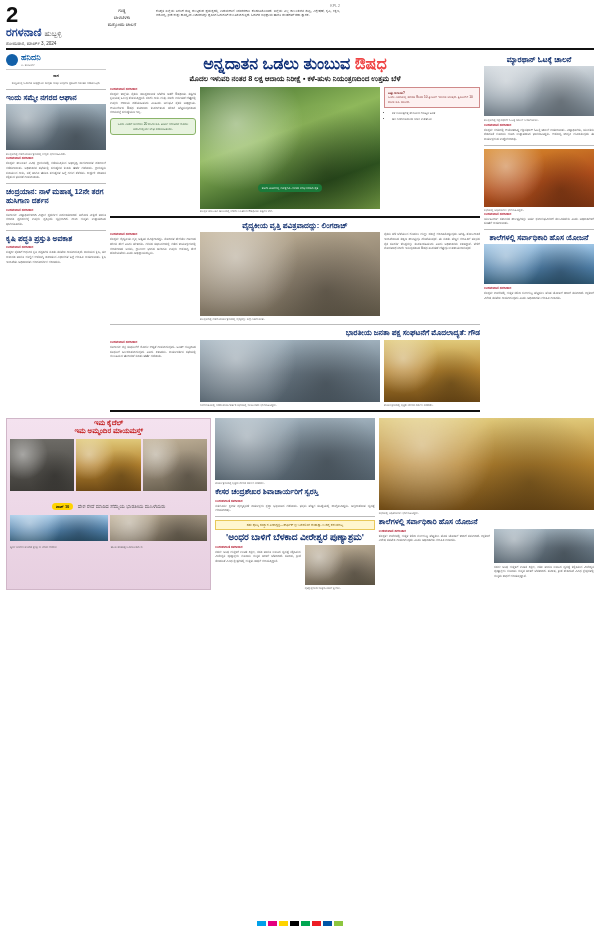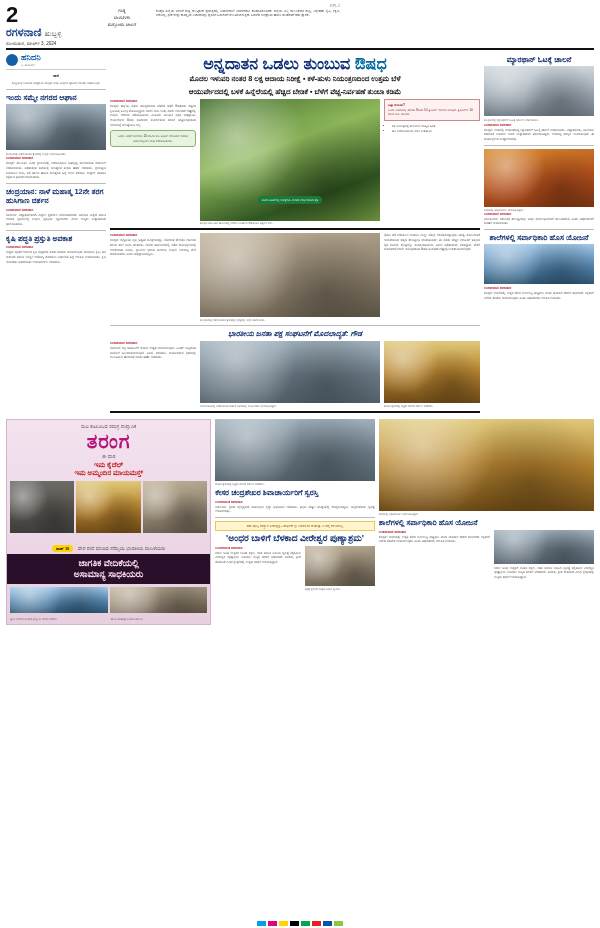--- a/index.html
+++ b/index.html
@@ -61,21 +61,21 @@
   
   .brandbox { display:flex; align-items:center; gap:3px; border-bottom:1px solid #ccc; padding-bottom:2px; }
   .brand-circle { width:12px;height:12px;border-radius:50%;background:#1360a8; flex:0 0 auto;}
   .brand-name { font-size:8px;font-weight:bold;color:#1360a8; }
   .brand-sub { font-size:3.2px;color:#555; }
   .lc-side { font-size:3.2px; color:#444; line-height:1.5; text-align:center; }
   .lc-side .h { font-weight:bold; color:#111; font-size:4px; margin-bottom:2px;}
 
   
   .lead-title { font-size:16px; font-weight:bold; color:#0e2f78; line-height:1.15; text-align:center; margin:2px 0 1px; }
-  .lead-title .accent { color:#0369a1; }
+  .lead-title .accent { color:#ef4444; }
   .lead-sub { font-size:7.2px; font-weight:bold; color:#111; line-height:1.3; text-align:center; margin-bottom:3px; }
 
   .lead-grid { display:flex; gap:4px; }
   .lead-c1 { width:86px; }
   .lead-c2 { flex:1; }
   .lead-c3 { width:96px; }
 
   .callout { background:#e8f3e0; border:1px solid #8bb46a; border-radius:3px; padding:3px; font-size:3.2px; line-height:1.4; color:#25502a; text-align:center; }
   .greenpill { display:inline-block; background:#1b7a3a; color:#fff; font-size:3.2px; padding:2px 4px; border-radius:8px; line-height:1.3; }
   .box-red { border:1px solid #cf8a8a; background:#fdf1f1; padding:3px; font-size:3.2px; line-height:1.4; color:#7a1c1c; }
@@ -163,21 +163,20 @@
       <div class="kicker">ಉದಯವಾಣಿ ಸಮಾಚಾರ</div>
       <div class="tx">ಕುಷ್ಟಗಿ: ರೈತರಿಗೆ ಆಧುನಿಕ ಕೃಷಿ ಪದ್ಧತಿಗಳ ಕುರಿತು ತರಬೇತಿ ನೀಡಲಾಗುತ್ತಿದೆ. ಸಾವಯವ ಕೃಷಿ, ಹನಿ ನೀರಾವರಿ ಹಾಗೂ ಮಣ್ಣಿನ ಆರೋಗ್ಯ ಕಾಪಾಡುವ ವಿಧಾನಗಳ ಬಗ್ಗೆ ಮಾಹಿತಿ ನೀಡಲಾಯಿತು. ಕೃಷಿ ಇಲಾಖೆಯ ಅಧಿಕಾರಿಗಳು ಮಾರ್ಗದರ್ಶನ ಮಾಡಿದರು.</div>
     </div>
 
     <div class="col-mid">
 
       <div class="lead-title">
         <span>ಅನ್ನದಾತನ ಒಡಲು ತುಂಬುವ </span><span class="accent">ಔಷಧ</span>
       </div>
       <div class="lead-sub">ಮೊದಲ ಇಳುವರಿ ನಂತರ 8 ಲಕ್ಷ ಆದಾಯ ನಿರೀಕ್ಷೆ ▪ ಕಳೆ-ಹುಳು ನಿಯಂತ್ರಣದಿಂದ ಉತ್ತಮ ಬೆಳೆ</div>
-      <div class="lead-sub">ಆಯುರ್ವೇದದಲ್ಲಿ ಬಳಕೆ ಹಿನ್ನೆಲೆಯಲ್ಲಿ ಹೆಚ್ಚಿದ ಬೇಡಿಕೆ ▪ ಬೆಳೆಗೆ ವೆಚ್ಚ-ನಿರ್ವಹಣೆ ತುಂಬಾ ಕಡಿಮೆ</div>
 
       <div class="lead-grid">
         <div class="lead-c1">
           <div class="kicker">ಉದಯವಾಣಿ ಸಮಾಚಾರ</div>
           <div class="tx">ಕೊಪ್ಪಳ: ಜಿಲ್ಲೆಯ ರೈತರು ಸಾಂಪ್ರದಾಯಿಕ ಬೆಳೆಗಳ ಜತೆಗೆ ಔಷಧೀಯ ಸಸ್ಯಗಳ ಕೃಷಿಯತ್ತ ಒಲವು ತೋರುತ್ತಿದ್ದಾರೆ. ಕಡಿಮೆ ನೀರು ಮತ್ತು ಕಡಿಮೆ ನಿರ್ವಹಣೆ ವೆಚ್ಚದಲ್ಲಿ ಉತ್ತಮ ಆದಾಯ ಪಡೆಯಬಹುದು ಎಂಬುದು ಅನುಭವಿ ರೈತರ ಅಭಿಪ್ರಾಯ. ಆಯುರ್ವೇದ ಔಷಧ ತಯಾರಿಕಾ ಕಂಪನಿಗಳಿಂದ ಬೇಡಿಕೆ ಹೆಚ್ಚಿರುವುದರಿಂದ ಮಾರುಕಟ್ಟೆ ಸಮಸ್ಯೆಯೂ ಇಲ್ಲ.</div>
           <div class="callout" style="margin-top:3px;">ಒಂದು ಎಕರೆಗೆ ಸುಮಾರು 20 ಸಾವಿರ ರೂ. ಖರ್ಚು ಮಾಡಿದರೆ ಮೊದಲ ಕಟಾವಿನಲ್ಲಿಯೇ ಲಾಭ ಪಡೆಯಬಹುದು.</div>
         </div>
 
         <div class="lead-c2">
           <div class="ph green" style="height:122px;"></div>
@@ -194,37 +193,38 @@
           </div>
           <ul class="bullets" style="padding-left:8px;margin:3px 0;">
             <li>ಕಳೆ ನಿಯಂತ್ರಣಕ್ಕೆ ಸಾವಯವ ಗೊಬ್ಬರ ಬಳಕೆ</li>
             <li>ಹನಿ ನೀರಾವರಿಯಿಂದ ನೀರಿನ ಉಳಿತಾಯ</li>
           </ul>
         </div>
       </div>
 
       <div class="rule-d"></div>
 
+      <div class="hl blue" style="text-align:center;">ವೈದ್ಯಕೀಯ ವೃತ್ತಿ ಪವಿತ್ರವಾದದ್ದು: ಲಿಂಗರಾಜ್</div>
       <div class="flex">
         <div style="width:86px;">
           <div class="kicker">ಉದಯವಾಣಿ ಸಮಾಚಾರ</div>
           <div class="tx">ಕೊಪ್ಪಳ: ವೈದ್ಯಕೀಯ ವೃತ್ತಿ ಅತ್ಯಂತ ಪವಿತ್ರವಾದದ್ದು. ರೋಗಿಗಳ ಸೇವೆಯೇ ನಿಜವಾದ ದೇವರ ಸೇವೆ ಎಂದು ಹೇಳಿದರು. ನಗರದ ಸಭಾಂಗಣದಲ್ಲಿ ನಡೆದ ಕಾರ್ಯಕ್ರಮದಲ್ಲಿ ಮಾತನಾಡಿದ ಅವರು, ಗ್ರಾಮೀಣ ಭಾಗದ ಜನರಿಗೂ ಉತ್ತಮ ಆರೋಗ್ಯ ಸೇವೆ ದೊರೆಯಬೇಕು ಎಂದು ಅಭಿಪ್ರಾಯಪಟ್ಟರು.</div>
         </div>
         <div style="flex:1;">
           <div class="ph ppl" style="height:84px;"></div>
           <div class="cap">ಕೊಪ್ಪಳದಲ್ಲಿ ನಡೆದ ಕಾರ್ಯಕ್ರಮದಲ್ಲಿ ವೈದ್ಯರನ್ನು ಸನ್ಮಾನಿಸಲಾಯಿತು.</div>
         </div>
         <div style="width:96px;">
           <div class="tx">ರೈತರು ಬೆಳೆ ಬೆಳೆಯುವ ಮೊದಲು ಮಣ್ಣು ಪರೀಕ್ಷೆ ಮಾಡಿಸಿಕೊಳ್ಳುವುದು ಅಗತ್ಯ. ತೋಟಗಾರಿಕೆ ಇಲಾಖೆಯಿಂದ ಸಬ್ಸಿಡಿ ಸೌಲಭ್ಯವೂ ದೊರೆಯುತ್ತದೆ. ಈ ಕುರಿತು ಹೆಚ್ಚಿನ ಮಾಹಿತಿಗೆ ಹತ್ತಿರದ ರೈತ ಸಂಪರ್ಕ ಕೇಂದ್ರವನ್ನು ಸಂಪರ್ಕಿಸಬಹುದು ಎಂದು ಅಧಿಕಾರಿಗಳು ತಿಳಿಸಿದ್ದಾರೆ. ಬೆಳೆಗೆ ರೋಗಬಾಧೆ ಕಡಿಮೆ ಇರುವುದರಿಂದ ಔಷಧ ಸಿಂಪಡಣೆ ವೆಚ್ಚವೂ ಉಳಿತಾಯವಾಗುತ್ತದೆ.</div>
         </div>
       </div>
 
       <div class="rule"></div>
 
-      <div class="hl blue" style="text-align:center;font-style:italic;">ಭಾರತೀಯ ಜನತಾ ಪಕ್ಷ ಸಂಘಟನೆಗೆ ಮೊದಲಾದ್ಯತೆ: ಗೌಡ</div>
+      <div class="hl blue" style="text-align:right;">ಭಾರತೀಯ ಜನತಾ ಪಕ್ಷ ಸಂಘಟನೆಗೆ ಮೊದಲಾದ್ಯತೆ: ಗೌಡ</div>
       <div class="flex">
         <div style="width:86px;">
           <div class="kicker">ಉದಯವಾಣಿ ಸಮಾಚಾರ</div>
           <div class="tx">ಗಂಗಾವತಿ: ಪಕ್ಷ ಸಂಘಟನೆಗೆ ಮೊದಲ ಆದ್ಯತೆ ನೀಡಲಾಗುವುದು. ಬೂತ್ ಮಟ್ಟದಿಂದ ಸಂಘಟನೆ ಬಲಪಡಿಸಲಾಗುವುದು ಎಂದು ತಿಳಿಸಿದರು. ಕಾರ್ಯಕರ್ತರ ಸಭೆಯಲ್ಲಿ ಮುಂಬರುವ ಚುನಾವಣೆ ಕುರಿತು ಚರ್ಚೆ ನಡೆಯಿತು.</div>
         </div>
         <div style="flex:1;">
           <div class="ph crowd" style="height:62px;"></div>
           <div class="cap">ಗಂಗಾವತಿಯಲ್ಲಿ ನಡೆದ ಕಾರ್ಯಕರ್ತರ ಸಭೆಯಲ್ಲಿ ಮುಖಂಡರು ಭಾಗವಹಿಸಿದ್ದರು.</div>
         </div>
         <div style="width:96px;">
@@ -256,39 +256,30 @@
       <div class="hl blue" style="text-align:center;">ಶಾಲೆಗಳಲ್ಲಿ ಸರ್ವಾಧಿಕಾರಿ ಹೊಸ ಯೋಜನೆ</div>
       <div class="ph blue" style="height:40px;margin:2px 0;"></div>
       <div class="kicker">ಉದಯವಾಣಿ ಸಮಾಚಾರ</div>
       <div class="tx">ಕೊಪ್ಪಳ: ಶಾಲೆಗಳಲ್ಲಿ ಮಕ್ಕಳ ಕಲಿಕಾ ಗುಣಮಟ್ಟ ಹೆಚ್ಚಿಸಲು ಹೊಸ ಯೋಜನೆ ಜಾರಿಗೆ ತರಲಾಗಿದೆ. ಶಿಕ್ಷಕರಿಗೆ ವಿಶೇಷ ತರಬೇತಿ ನೀಡಲಾಗುವುದು ಎಂದು ಅಧಿಕಾರಿಗಳು ಮಾಹಿತಿ ನೀಡಿದರು.</div>
     </div>
   </div>
 
   <div class="cols" style="margin-top:3px;">
 
     <div class="ad" style="width:206px;">
-      <div class="ad-top">
-        <div class="ad-tag">ಸುಖ ಕುಟುಂಬದ ಸಮಗ್ರ ಸಾಪ್ತಾಹಿಕ</div>
-        <div class="ad-brand">ತರಂಗ</div>
-        <div class="ad-tag">ಈ ವಾರ</div>
-      </div>
       <div class="ad-line">ಇಮ ಕೈದೆಲ್</div>
       <div class="ad-line">ಇಮ ಅಮ್ಮಂದಿರ ಮಾಯಮಸ್ತ್</div>
       <div class="ad-photos">
         <div class="ad-ph ph dark"></div>
         <div class="ad-ph ph stage"></div>
         <div class="ad-ph ph ppl"></div>
       </div>
       <div style="text-align:center;">
         <span class="ad-chip">ಟಾಪ್ 10</span>
         <span class="ad-tag">ದೇಶ ಸೇವೆ ಮಾಡಿದ ಹೆಮ್ಮೆಯ ಭಾರತೀಯ ಮಹಿಳೆಯರು</span>
-      </div>
-      <div class="ad-bottom">
-        <div>ಜಾಗತಿಕ ವೇದಿಕೆಯಲ್ಲಿ</div>
-        <div>ಅಸಾಮಾನ್ಯ ಸಾಧಕಿಯರು</div>
       </div>
       <div class="ad-photos">
         <div class="ad-ph ph blue" style="height:26px;"></div>
         <div class="ad-ph ph ppl" style="height:26px;"></div>
       </div>
       <div class="flex" style="padding:0 3px 3px;">
         <div class="cap" style="flex:1;">ಸ್ವರ್ಗ ಸಮಾನ ಸುಂದರ ಕ್ಷೇತ್ರ ಈ ಲಾಸಾ ವೇದಾಳ</div>
         <div class="cap" style="flex:1;">ಹೊಸ ಸಾಹಸಕ್ಕೆ ಒಡಮೂಡಿದ ಈ</div>
       </div>
     </div>

